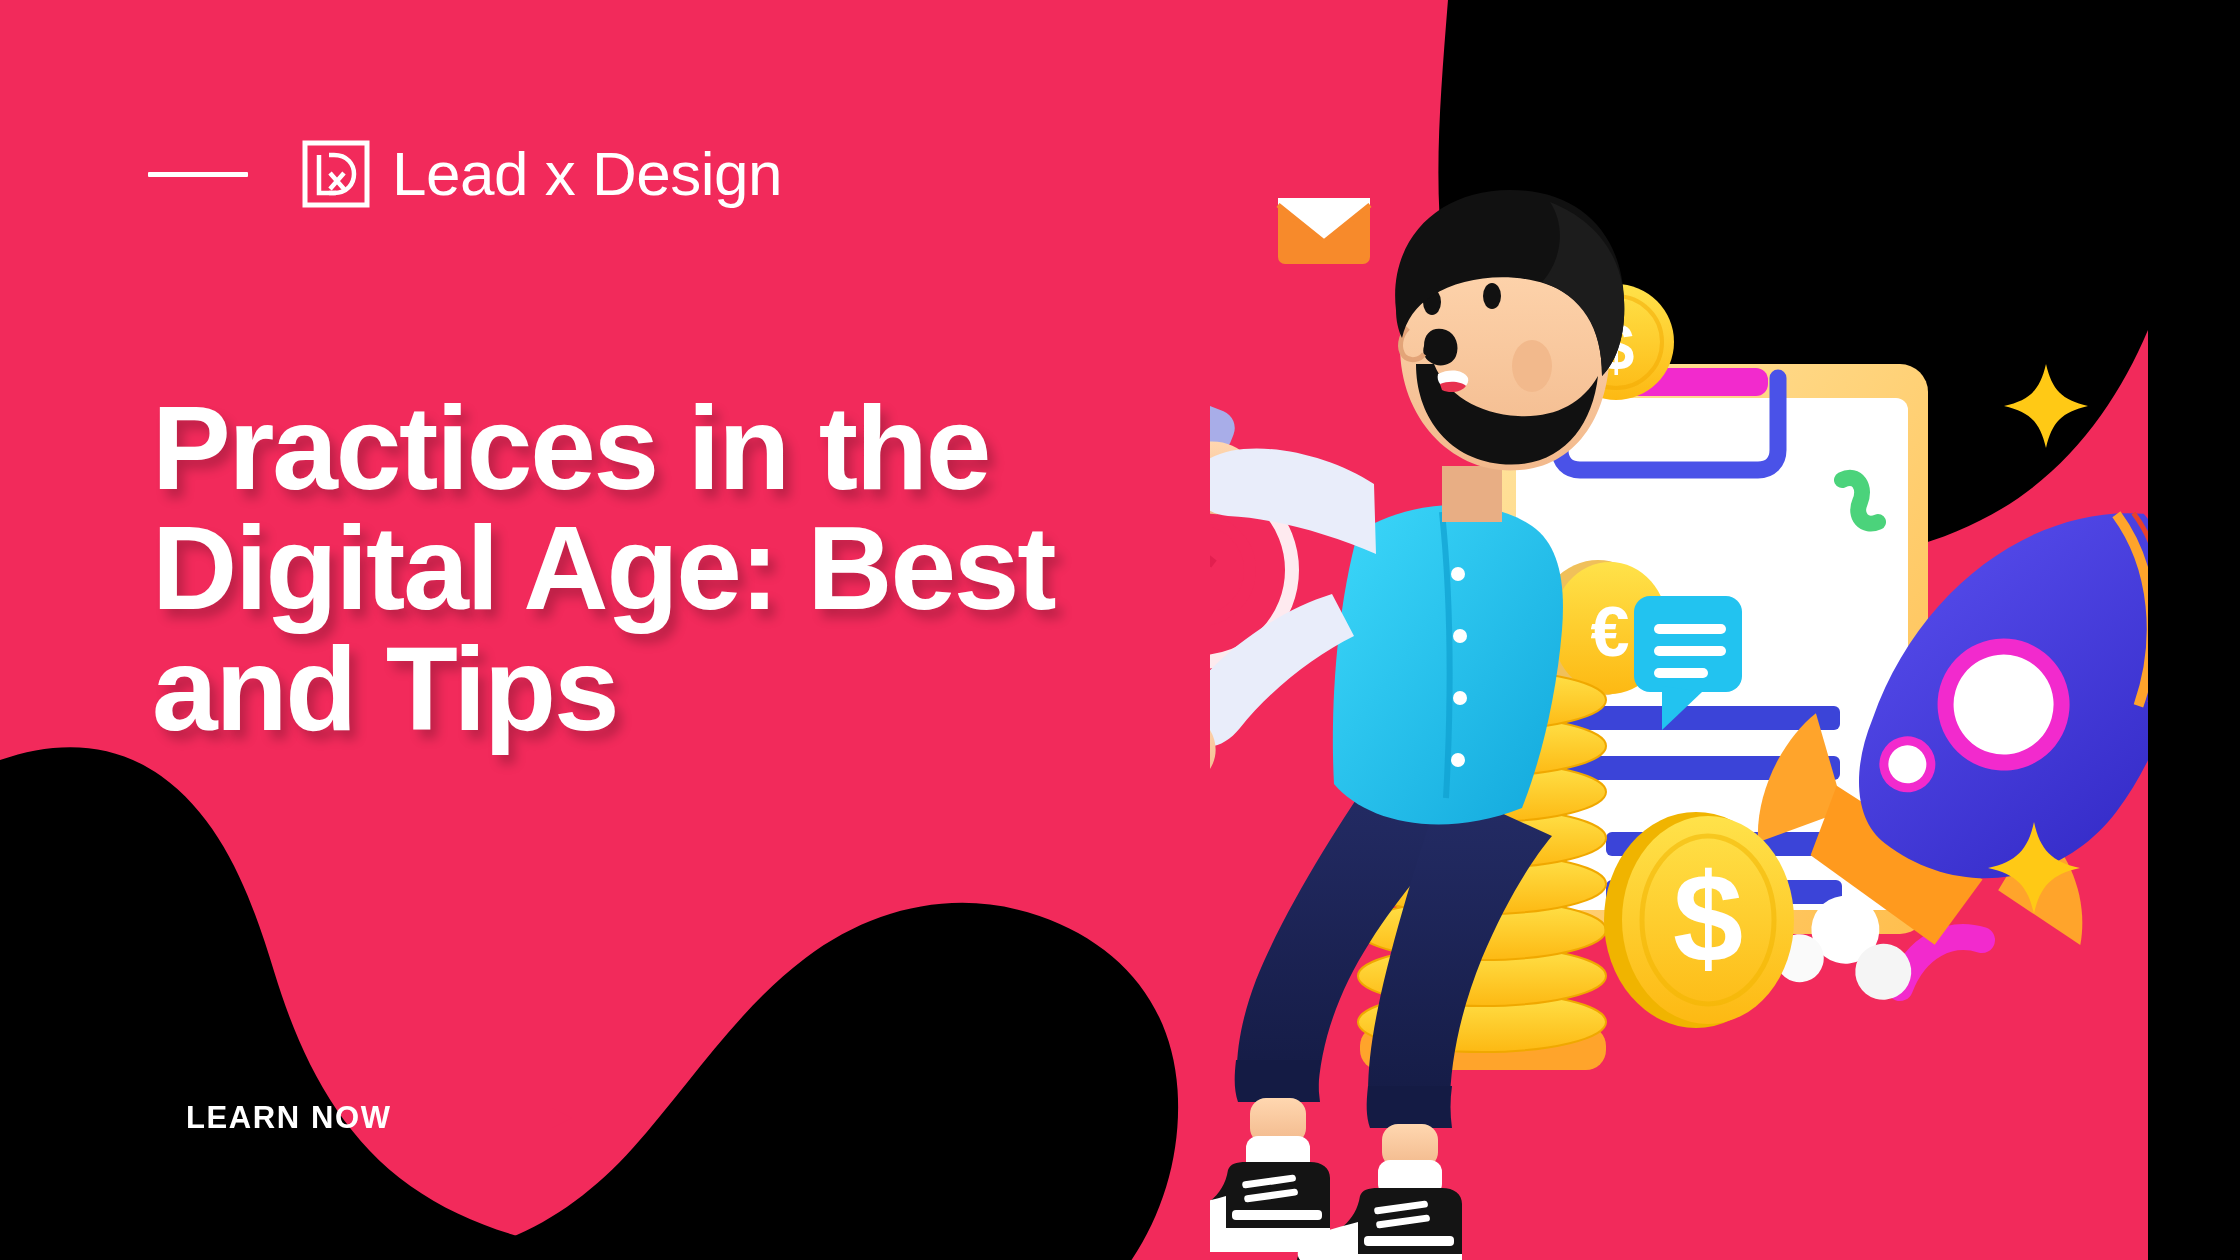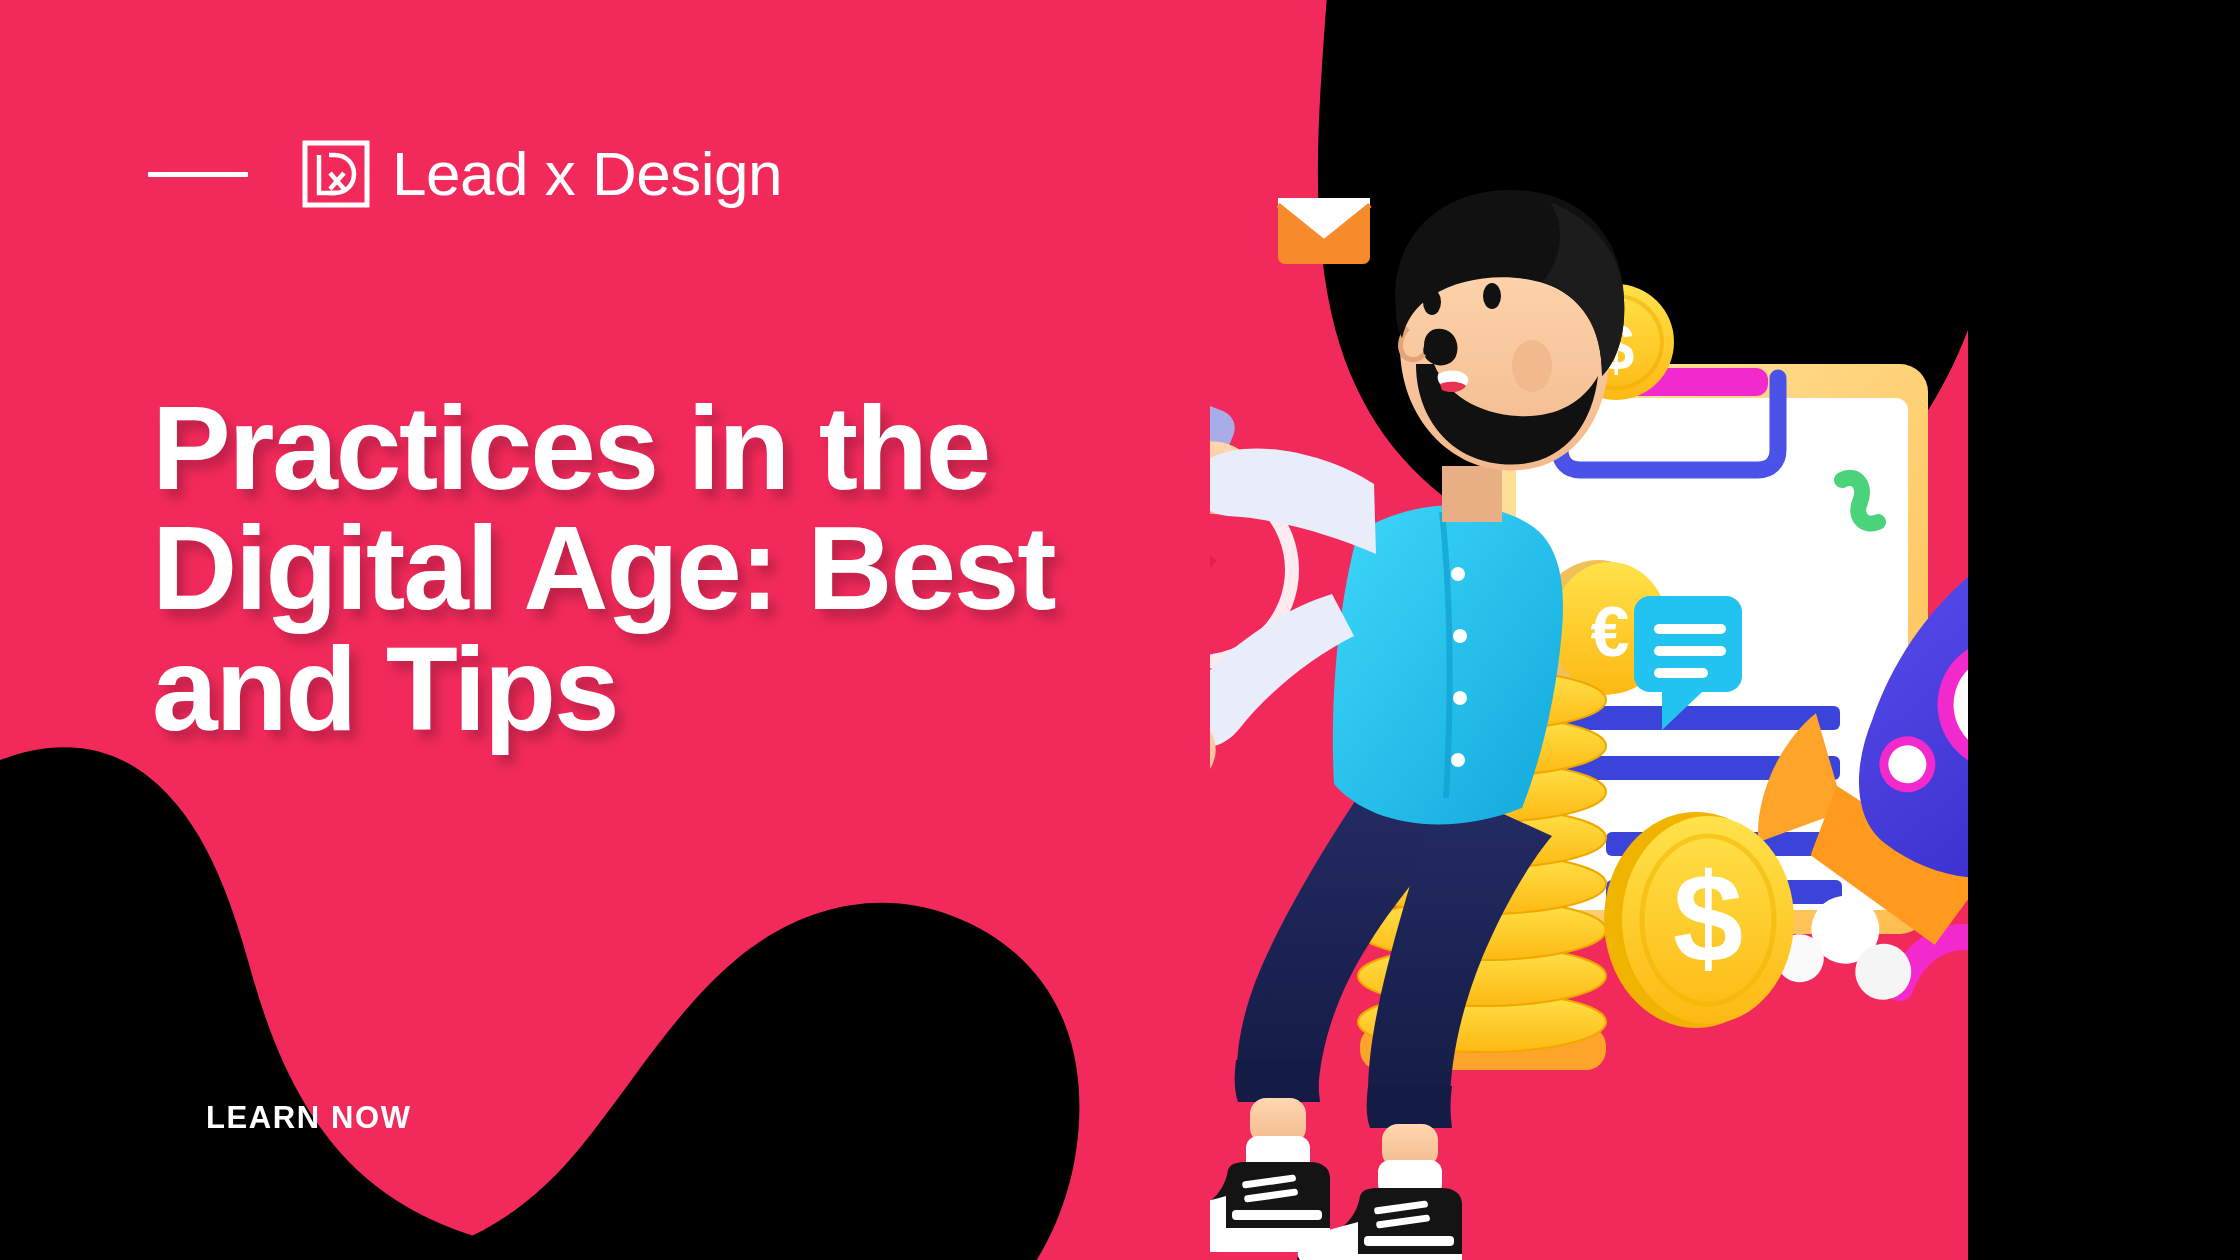--- a/index.html
+++ b/index.html
@@ -5,21 +5,21 @@
   * { margin:0; padding:0; box-sizing:border-box; }
   html, body { width:2240px; height:1260px; overflow:hidden; }
   body {
     font-family:"Liberation Sans", sans-serif;
     background:#000000;
     position:relative;
   }
 
   #banner {
     position:absolute; inset:0;
-    width:1968px; height:1260px;
+    width:2148px; height:1260px;
     overflow:hidden;
     background:#ef4444;
   }
 
   
   .bg-layer { position:absolute; inset:0; width:100%; height:100%; }
 
   
   .brand-row {
     position:absolute;
@@ -68,21 +68,20 @@
     left:186px; top:1100px;
     display:flex; align-items:center;
     z-index:40;
   }
   .cta-label {
     color:#FFFFFF;
     font-size:31px;
     font-weight:bold;
     letter-spacing:1.6px;
     white-space:nowrap;
-    margin-left:20px;
   }
   .cta-arrow { margin-left:56px; display:block; }
 
   
   .illus {
     position:absolute;
     left:1210px; top:150px;
     width:1030px; height:1110px;
     z-index:30;
   }

